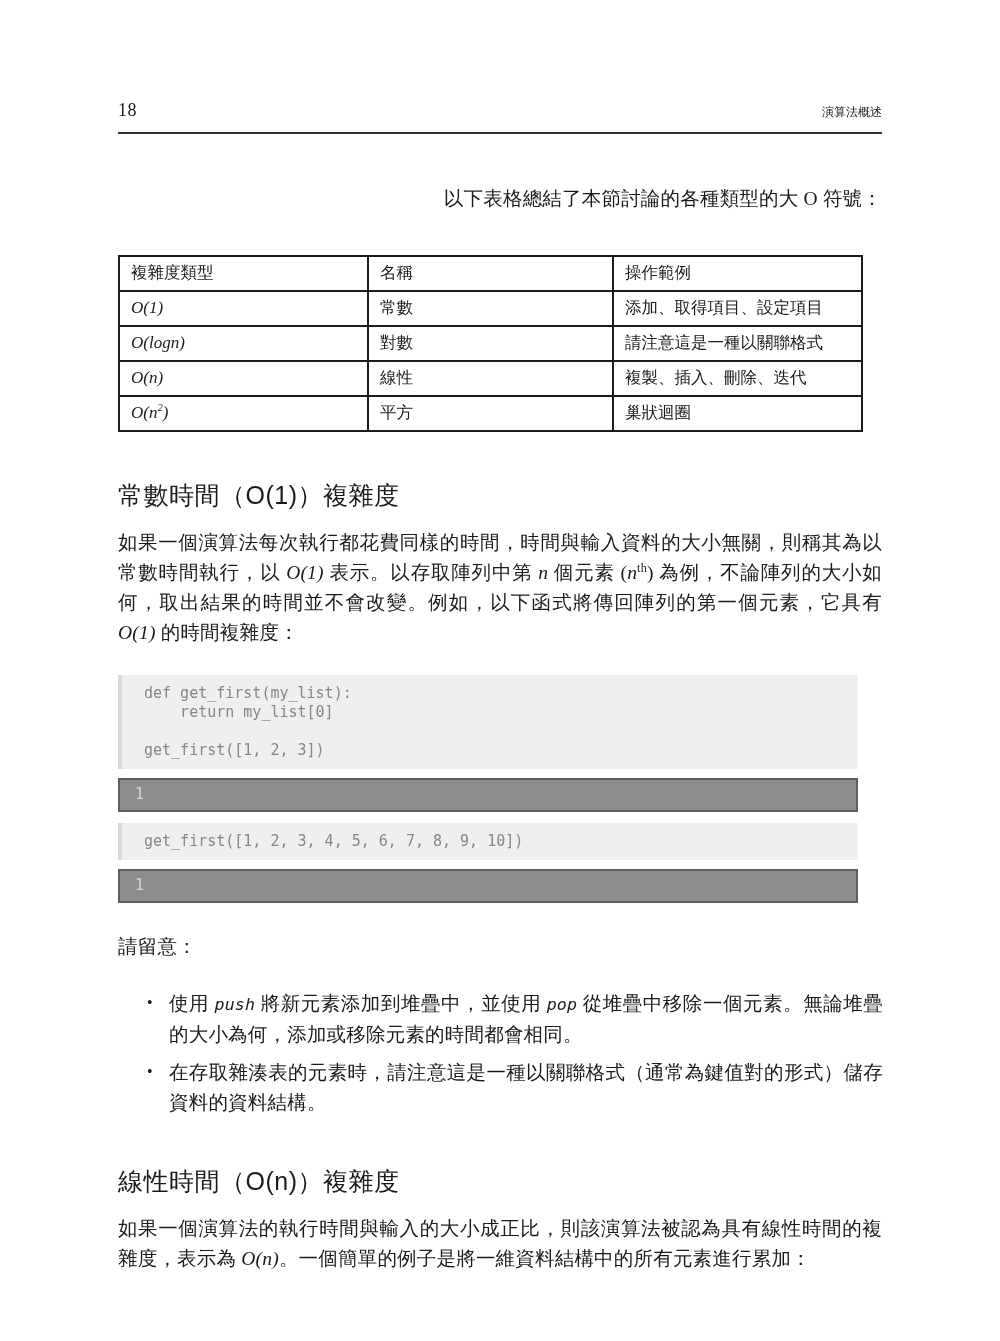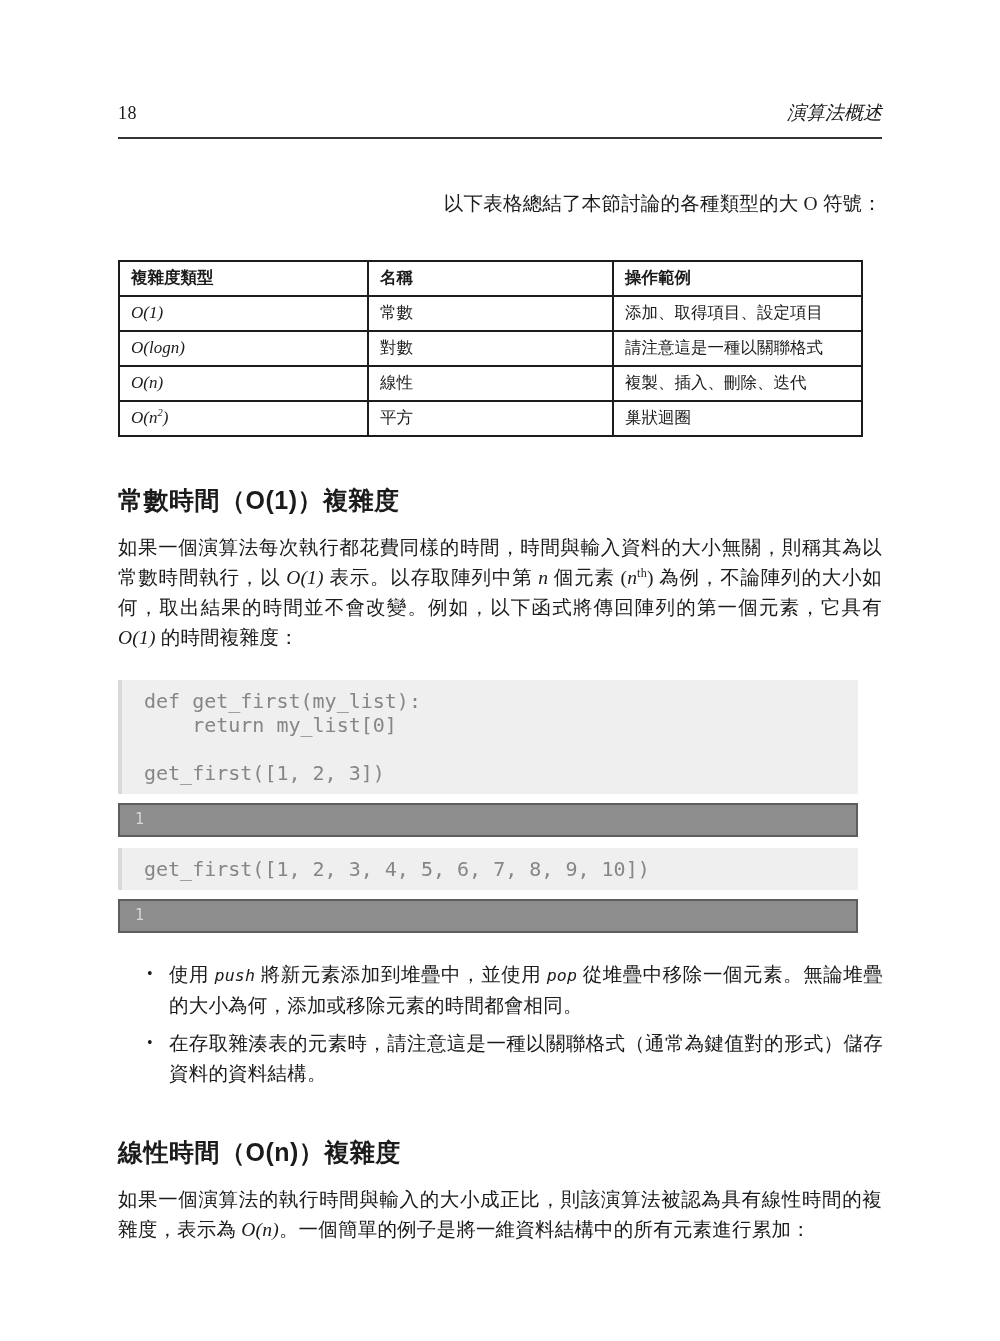--- a/index.html
+++ b/index.html
@@ -24,21 +24,21 @@
   .page{width:1000px;height:1341px;padding:68px 118px 0 118px;margin-top:32px;}
 
   
   .page-header{
     display:flex;justify-content:space-between;align-items:baseline;
     font-size:17.5px;
     padding-bottom:11px;
     border-bottom:2px solid var(--rule);
   }
   .page-number{font-size:18px;letter-spacing:.5px;}
-  .chapter-title{font-size:19px;font-style:italic;}
+  .chapter-title{font-size:12px;}
 
   
   .body-text{
     font-size:19.5px;line-height:30px;
     text-align:justify;
     letter-spacing:.2px;
   }
   .intro{margin-top:50px;text-align:right;}
 
   
@@ -50,40 +50,40 @@
     font-size:16.5px;
   }
   .bigo-table th,.bigo-table td{
     border:2px solid var(--table_border);
     padding:5px 11px 6px 11px;
     text-align:left;
     font-weight:400;
     height:32px;
     vertical-align:middle;
   }
-  .bigo-table th{font-weight:700;}
+  .bigo-table th{font-weight:400;}
   .cell-complexity{font-family:"Liberation Serif","DejaVu Serif",serif;font-size:17px;}
 
   
   .section-heading{
     margin-top:47px;
     font-family:"Liberation Sans","DejaVu Sans",sans-serif;
-    font-size:25px;font-weight:700;
+    font-size:25px;font-weight:400;
     letter-spacing:.5px;
   }
   .section-heading + .body-text{margin-top:16px;}
 
   
   .code-block{
     margin-top:27px;
     width:740px;
     background:var(--code_bg);
     border-left:4px solid var(--code_edge);
     font-family:"DejaVu Sans Mono","Liberation Mono",monospace;
-    font-size:20px;line-height:24px;
+    font-size:15px;line-height:19px;
     color:var(--code_text);
     padding:9px 10px 9px 22px;
     white-space:pre;
   }
   .code-block + .output-bar{margin-top:9px;}
   .output-bar{
     margin-top:12px;
     width:740px;height:34px;
     background:var(--output_bg);
     border:2px solid var(--output_border);
@@ -169,20 +169,21 @@
     <p class="body-text"><span>如果一個演算法每次執行都花費同樣的時間，時間與輸入資料的大小無關，則稱其為以常數時間執行，以 </span><span class="seg-i">O(1)</span><span> 表示。以存取陣列中第 </span><span class="seg-i">n</span><span> 個元素 (</span><span class="seg-i">n</span><span class="seg-sup">th</span><span>) 為例，不論陣列的大小如何，取出結果的時間並不會改變。例如，以下函式將傳回陣列的第一個元素，它具有 </span><span class="seg-i">O(1)</span><span> 的時間複雜度：</span></p>
 
     <pre class="code-block">def get_first(my_list):
     return my_list[0]
 
 get_first([1, 2, 3])</pre>
     <div class="output-bar">1</div>
     <pre class="code-block">get_first([1, 2, 3, 4, 5, 6, 7, 8, 9, 10])</pre>
     <div class="output-bar">1</div>
 
+    <p class="body-text note">請留意：</p>
 
     <ul class="bullet-list">
       <li class="body-text">
         <span class="bullet-marker">•</span>
         <span><span>使用 </span><span class="seg-mono">push</span><span> 將新元素添加到堆疊中，並使用 </span><span class="seg-mono">pop</span><span> 從堆疊中移除一個元素。無論堆疊的大小為何，添加或移除元素的時間都會相同。</span></span>
       </li>
       <li class="body-text">
         <span class="bullet-marker">•</span>
         <span><span>在存取雜湊表的元素時，請注意這是一種以關聯格式（通常為鍵值對的形式）儲存資料的資料結構。</span></span>
       </li>

